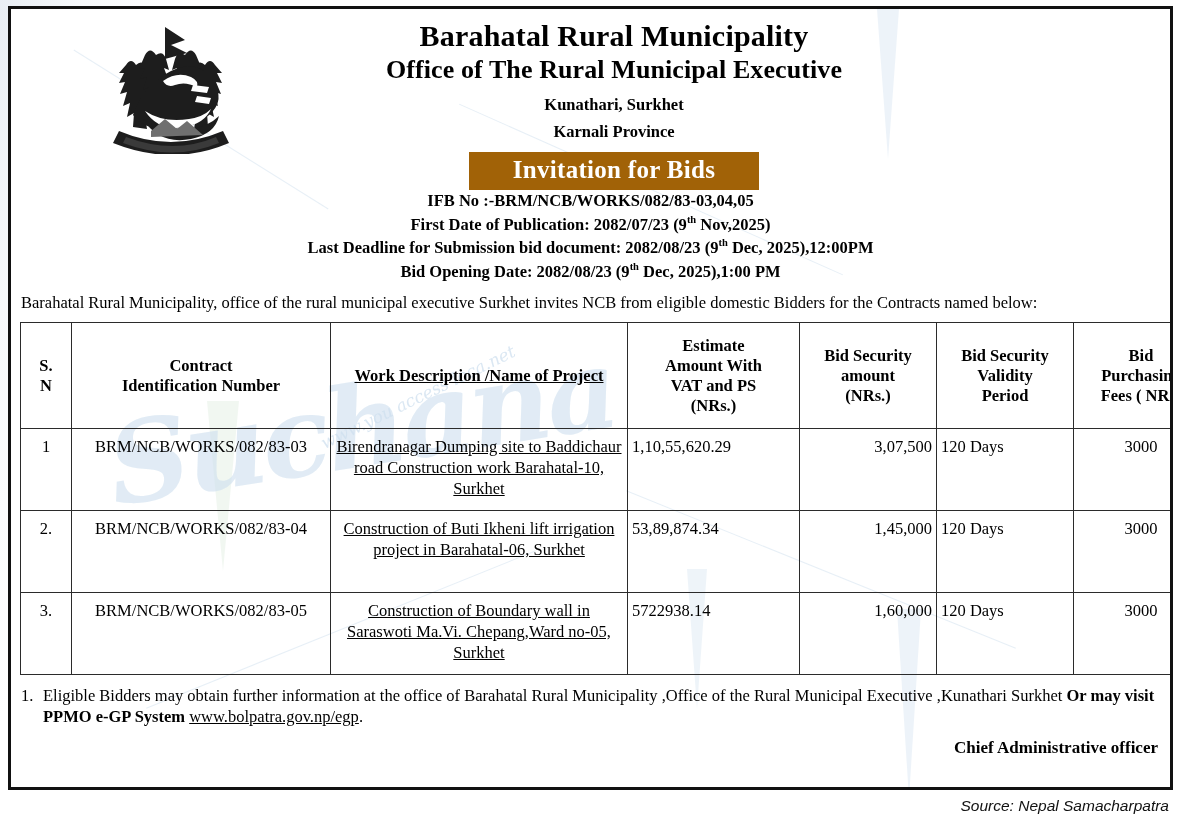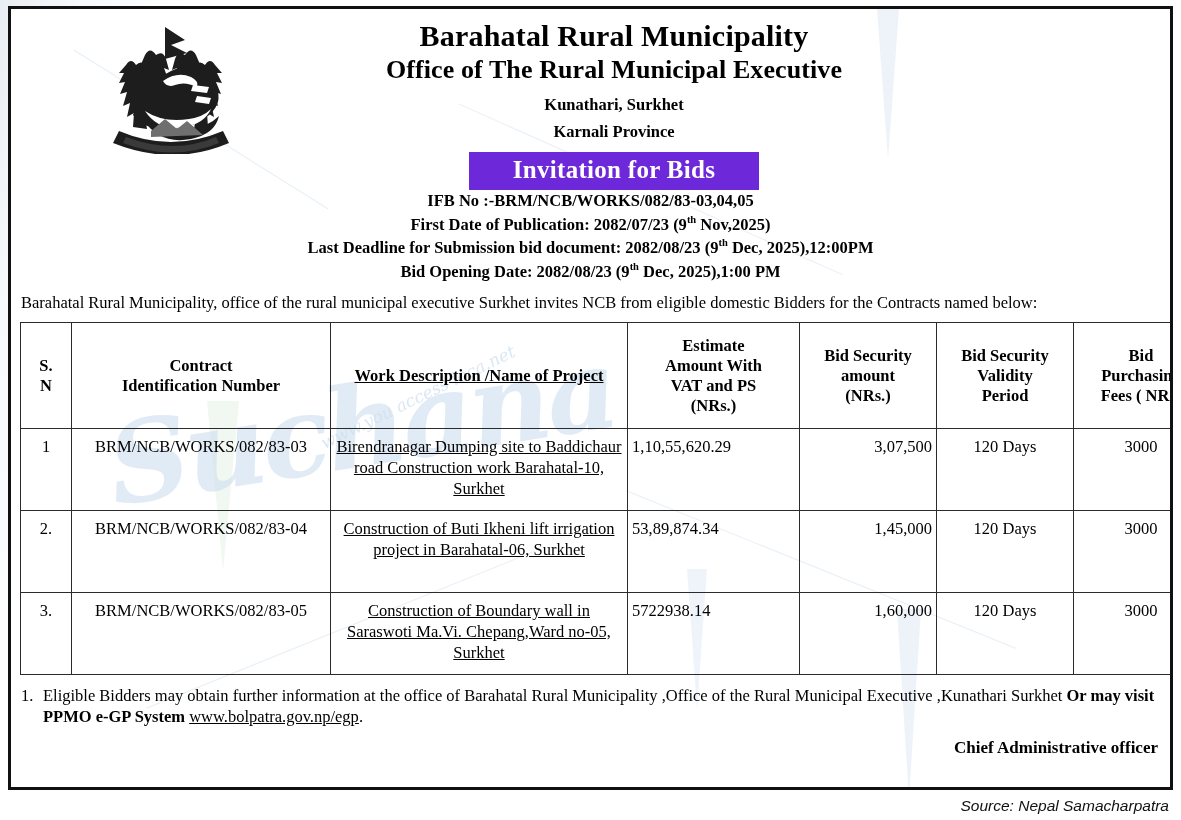--- a/index.html
+++ b/index.html
@@ -139,21 +139,21 @@
     margin-top: 8px;
     line-height: 1.15;
   }
 
   .banner-wrap {
     margin-top: 10px;
     text-align: center;
   }
   .banner {
     display: inline-block;
-    background: #6d28d9;
+    background: #a16207;
     color: #ffffff;
     font-size: 25px;
     font-weight: bold;
     padding: 4px 44px 6px 44px;
     letter-spacing: .3px;
   }
 
   .ifb-lines {
     text-align: center;
     font-size: 16.5px;
@@ -195,21 +195,21 @@
   table.bids td {
     font-size: 16.5px;
     line-height: 1.28;
     height: 68px;
   }
   .c-sn   { width: 42px;  text-align: center; }
   .c-cid  { width: 250px; text-align: center; }
   .c-desc { width: 288px; text-align: center; text-decoration: underline; }
   .c-est  { width: 163px; text-align: left; }
   .c-sec  { width: 128px; text-align: right; }
-  .c-val  { width: 128px; text-align: center; }
+  .c-val  { width: 128px; text-align: left; }
   .c-fee  { width: 126px; text-align: center; }
 
   th.c-sn  { vertical-align: middle; }
 
   
   .notes {
     margin: 10px 10px 0 10px;
     font-size: 16.5px;
     line-height: 1.3;
   }

